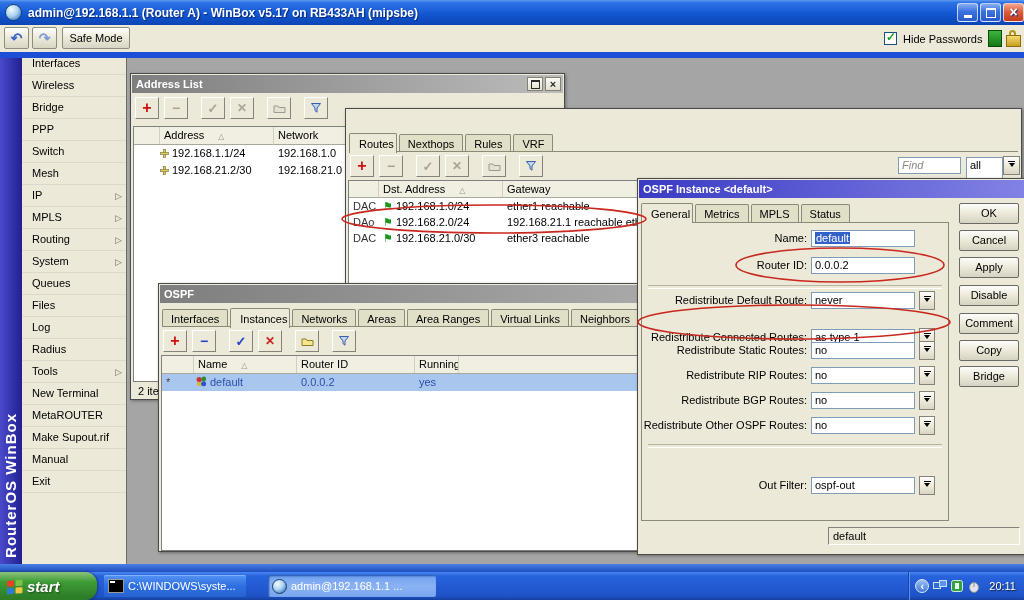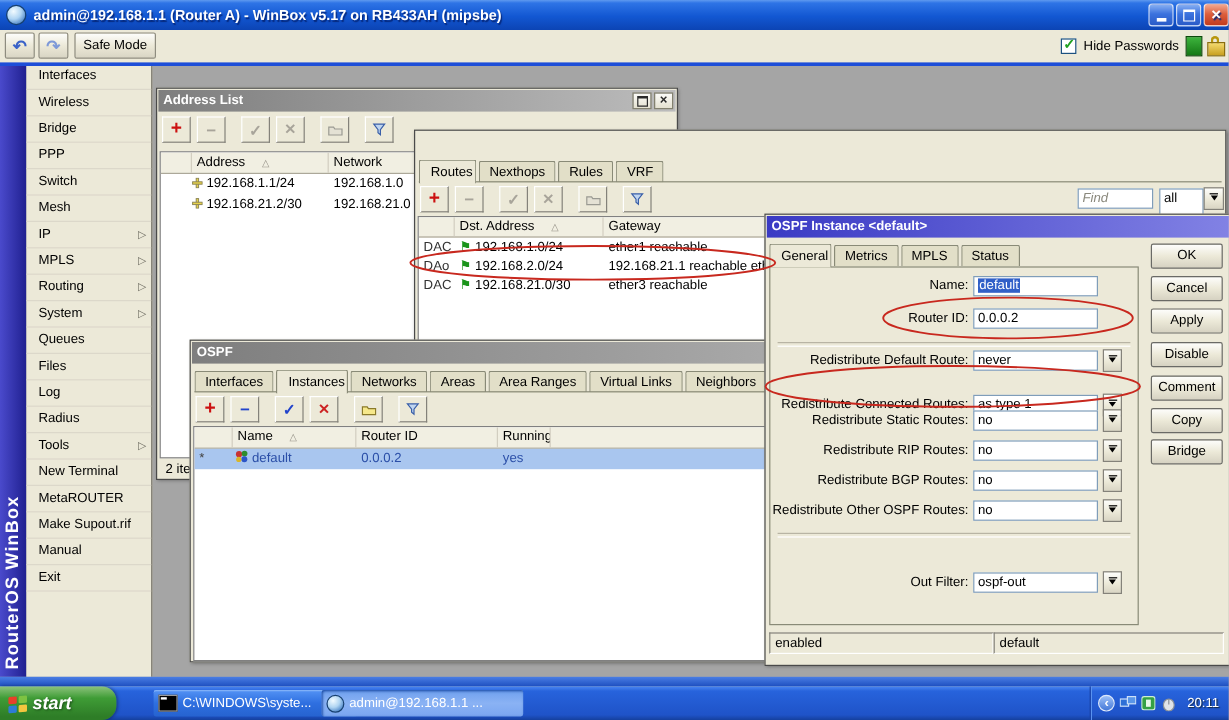--- a/index.html
+++ b/index.html
@@ -19,21 +19,21 @@
     margin-left:2px;display:flex;align-items:center;justify-content:center;box-sizing:border-box}
   .xpbtn.b{background:linear-gradient(180deg,#86AEF2,#3B72DE 45%,#2A5BC8)}
   .xpbtn.r{background:linear-gradient(180deg,#F2A68E,#DD5F3D 45%,#C23A1C)}
   .gl-min{width:8px;height:3px;background:#fff;margin-top:8px}
   .gl-rest{width:8px;height:7px;border:1px solid #fff;border-top:2px solid #fff}
   .gl-x::before{content:"×";color:#fff;font-weight:bold;font-size:14px;line-height:14px}
   #titlebar .sp{flex:1}
 
   
   #apptoolbar{position:absolute;left:0;top:25px;width:1024px;height:27px;background:#ECE9D8;
-    border-bottom:3px solid #1d4ed8;z-index:10}
+    border-bottom:6px solid #1d4ed8;z-index:10}
   .tbtn{position:absolute;height:22px;background:linear-gradient(180deg,#FDFDFB,#ECE9D8 50%,#D9D5C4);
     border:1px solid #8E8C7F;border-radius:2px;box-sizing:border-box;
     display:flex;align-items:center;justify-content:center}
   .g-undo::before{content:"↶";color:#3A62C8;font-size:14px;font-weight:bold}
   .g-redo::before{content:"↷";color:#7E99D8;font-size:14px;font-weight:bold}
   .chk{position:absolute;width:13px;height:13px;background:#fff;border:1px solid #1C5180;box-sizing:border-box}
   .chk.on::before{content:"✓";position:absolute;left:1px;top:-3px;font-size:12px;font-weight:bold;color:#21A121}
   .greenind{position:absolute;width:12px;height:15px;background:linear-gradient(180deg,#3DB43D,#157815);border:1px solid #0A4A0A}
   .lock{position:absolute;width:15px;height:16px}
   .lock .sh{position:absolute;left:3px;top:0;width:7px;height:7px;border:2px solid #B8960C;border-bottom:none;
@@ -486,21 +486,20 @@
   </div>
 
   <span class="dlgbtn" style="top:24px">OK</span>
   <span class="dlgbtn" style="top:51px">Cancel</span>
   <span class="dlgbtn" style="top:78px">Apply</span>
   <span class="dlgbtn" style="top:106px">Disable</span>
   <span class="dlgbtn" style="top:134px">Comment</span>
   <span class="dlgbtn" style="top:161px">Copy</span>
   <span class="dlgbtn" style="top:187px">Bridge</span>
 
-  <span class="scell" style="left:3px;top:348px;width:187px">enabled</span>
   <span class="scell" style="left:190px;top:348px;width:192px">default</span>
 </div>
 
 <svg id="annot" width="1024" height="600" viewBox="0 0 1024 600">
   <ellipse cx="494" cy="219" rx="152" ry="14" fill="none" stroke-width="1.6" stroke="#C8281E"></ellipse>
   <ellipse cx="840" cy="265" rx="104" ry="17" fill="none" stroke-width="1.6" stroke="#C8281E"></ellipse>
   <ellipse cx="794" cy="322" rx="156" ry="17" fill="none" stroke-width="1.6" stroke="#C8281E"></ellipse>
 </svg>
 
 <div id="bstrip"></div>
@@ -509,21 +508,21 @@
     <svg width="18" height="17" viewBox="0 0 18 17" style="margin:0 3px 0 6px">
       <g transform="skewY(-5)">
           <rect x="1" y="3" width="7" height="6" rx="1" fill="#E8402A"></rect>
           <rect x="9.5" y="3" width="7" height="6" rx="1" fill="#7DC242"></rect>
           <rect x="1" y="10.5" width="7" height="6" rx="1" fill="#2E7CD6"></rect>
           <rect x="9.5" y="10.5" width="7" height="6" rx="1" fill="#F4C63F"></rect>
         </g>
     </svg>
     <span>start</span>
   </div>
-  <div class="task idle" style="left:128px;width:170px">
+  <div class="task idle" style="left:104px;width:142px">
     <span class="cmdicon"></span>
     <span>C:\WINDOWS\syste...</span>
   </div>
   <div class="task activ" style="left:268px;width:168px">
     <span class="tglobe"></span>
     <span>admin@192.168.1.1 ...</span>
   </div>
   <div id="tray">
     <span class="chev">‹</span>
     <svg width="14" height="12">

